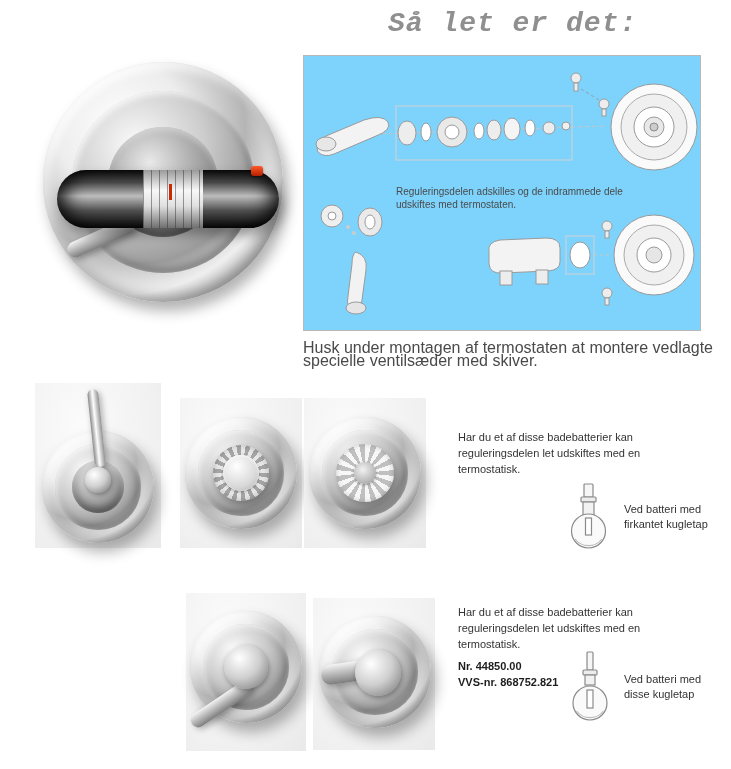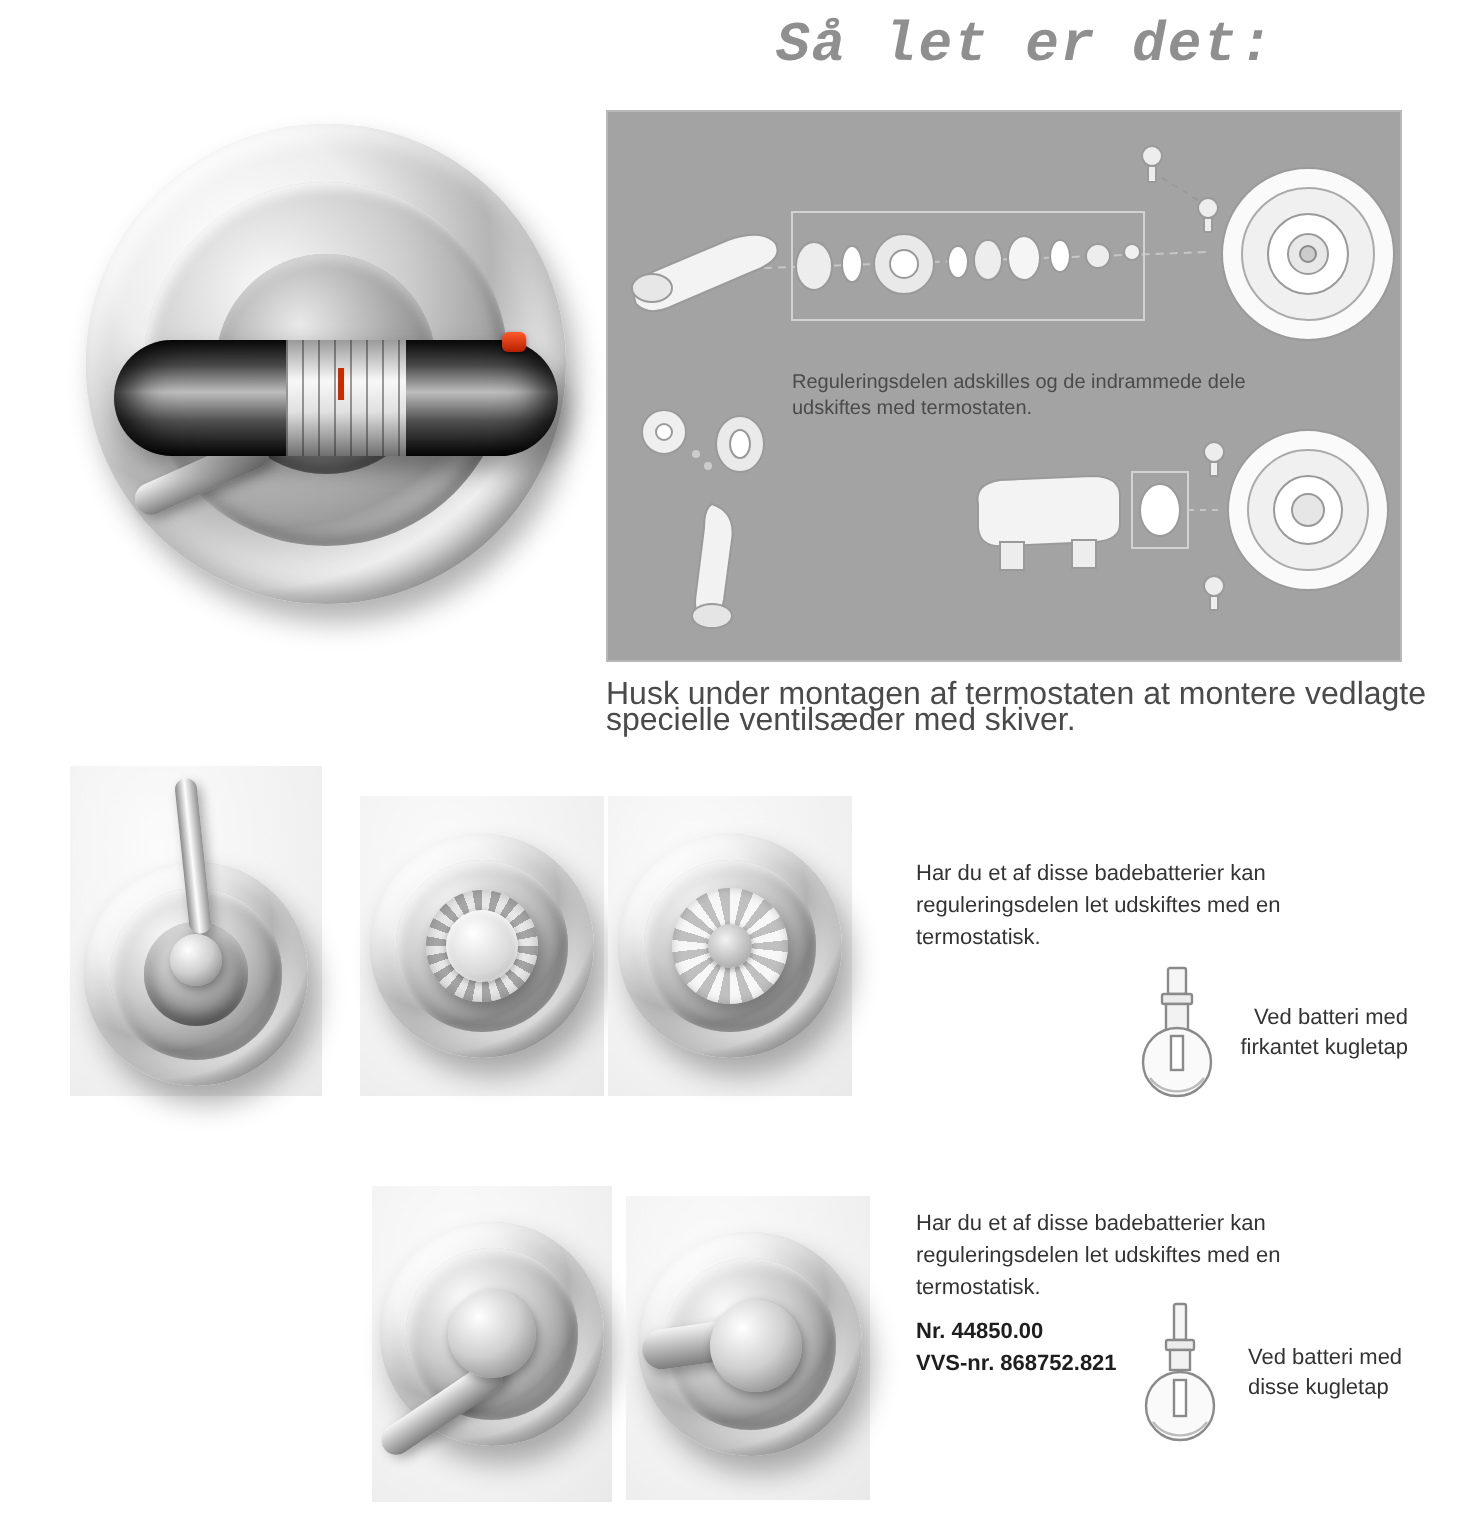--- a/index.html
+++ b/index.html
@@ -14,21 +14,21 @@
     font-style:italic; font-weight:bold;
     font-size:28px; color:#8f8f8f; letter-spacing:1px;
   }
   .caption { font-size:16px; line-height:13px; color:#4a4a4a; }
   .diagram-note { position:absolute; left:92px; top:129px; width:262px; font-size:10px; line-height:13px; color:#4a4a4a; }
   .para { font-size:11px; line-height:16px; color:#333; width:208px; margin-bottom:6px; }
   .num  { font-size:11px; line-height:16px; font-weight:bold; color:#1e1e1e; }
   .icon-caption { font-size:11px; line-height:15px; color:#333; }
 
   
-  .diagram-box { border:1px solid #b8b8b8; background:#a3a3a3; }
+  .diagram-box { border:1px solid #b8b8b8; background:#7dd3fc; }
 
   
   .photo { background: radial-gradient(ellipse at 35% 25%, #fbfbfb 0%, #f0f0f0 70%, #e9e9e9 100%); }
   .photo-plain { background:transparent; }
   .plate { position:absolute; border-radius:50%;
     background: radial-gradient(circle at 33% 28%, #ffffff, #ededed 28%, #b5b5b5 52%, #efefef 70%, #808080 92%, #a9a9a9 100%);
     box-shadow: 5px 9px 14px rgba(0,0,0,.30), inset -4px -6px 12px rgba(0,0,0,.28), inset 4px 6px 10px rgba(255,255,255,.95);
   }
   .ring { position:absolute; inset:12%; border-radius:50%;
     background: radial-gradient(circle at 35% 30%, #fbfbfb, #cccccc 40%, #9c9c9c 68%, #e3e3e3 88%, #8f8f8f 100%);
@@ -198,21 +198,21 @@
 <svg class="abs" style="left:566px; top:482px;" width="46" height="72" viewBox="0 0 46 72">
   <g stroke="#8a8a8a" fill="#f6f6f6" stroke-width="1.2">
     <rect x="18" y="2" width="9" height="13" rx="1"></rect>
     <rect x="15" y="15" width="15" height="5" rx="1" fill="#ececec"></rect>
     <rect x="17" y="20" width="11" height="13" fill="#f2f2f2"></rect>
     <circle cx="22.5" cy="49" r="17" fill="#fafafa"></circle>
     <rect x="19.5" y="36" width="6" height="17" fill="#ffffff"></rect>
     <path d="M9 57 A17 17 0 0 0 36 57" fill="none" stroke="#bbbbbb"></path>
   </g>
 </svg>
-<div class="abs icon-caption" style="left:604px; top:502px; width:100px;text-align:right;">Ved batteri med firkantet kugletap</div>
+<div class="abs icon-caption" style="left:624px; top:502px; width:100px;">Ved batteri med firkantet kugletap</div>
 
 <div class="abs photo" style="left:186px; top:593px; width:120px; height:158px;">
   <div class="plate" style="left:4px; top:18px; width:112px; height:112px;">
     <div class="ring"></div>
   </div>
   <div class="lever lever-down" style="left:0px; top:104px; width:70px; height:15px;"></div>
   <div class="dome" style="left:38px; top:52px; width:44px; height:44px;"></div>
 </div>
 
 <div class="abs photo" style="left:313px; top:598px; width:122px; height:152px;">

